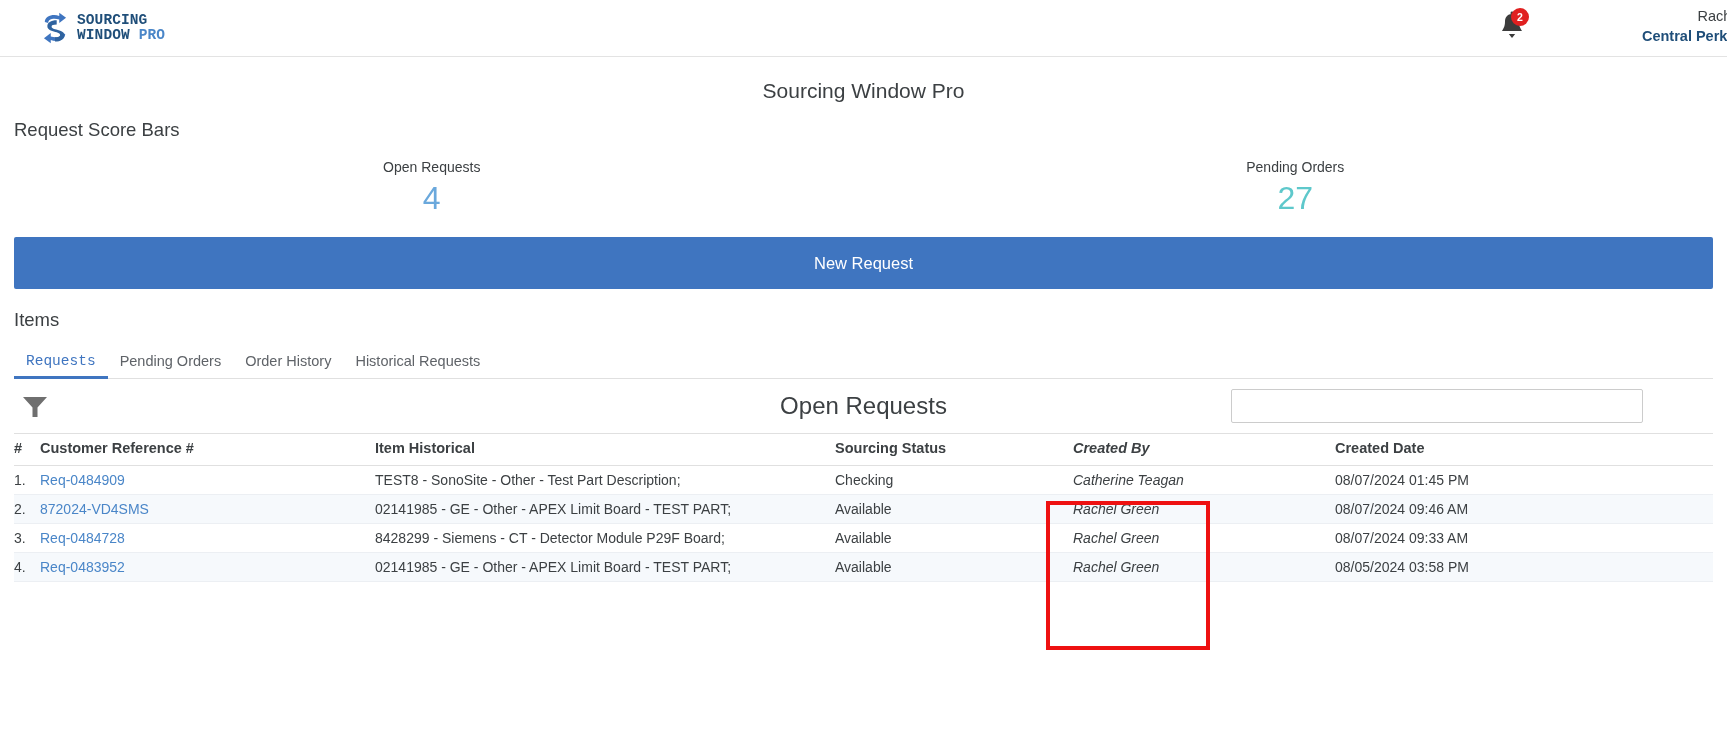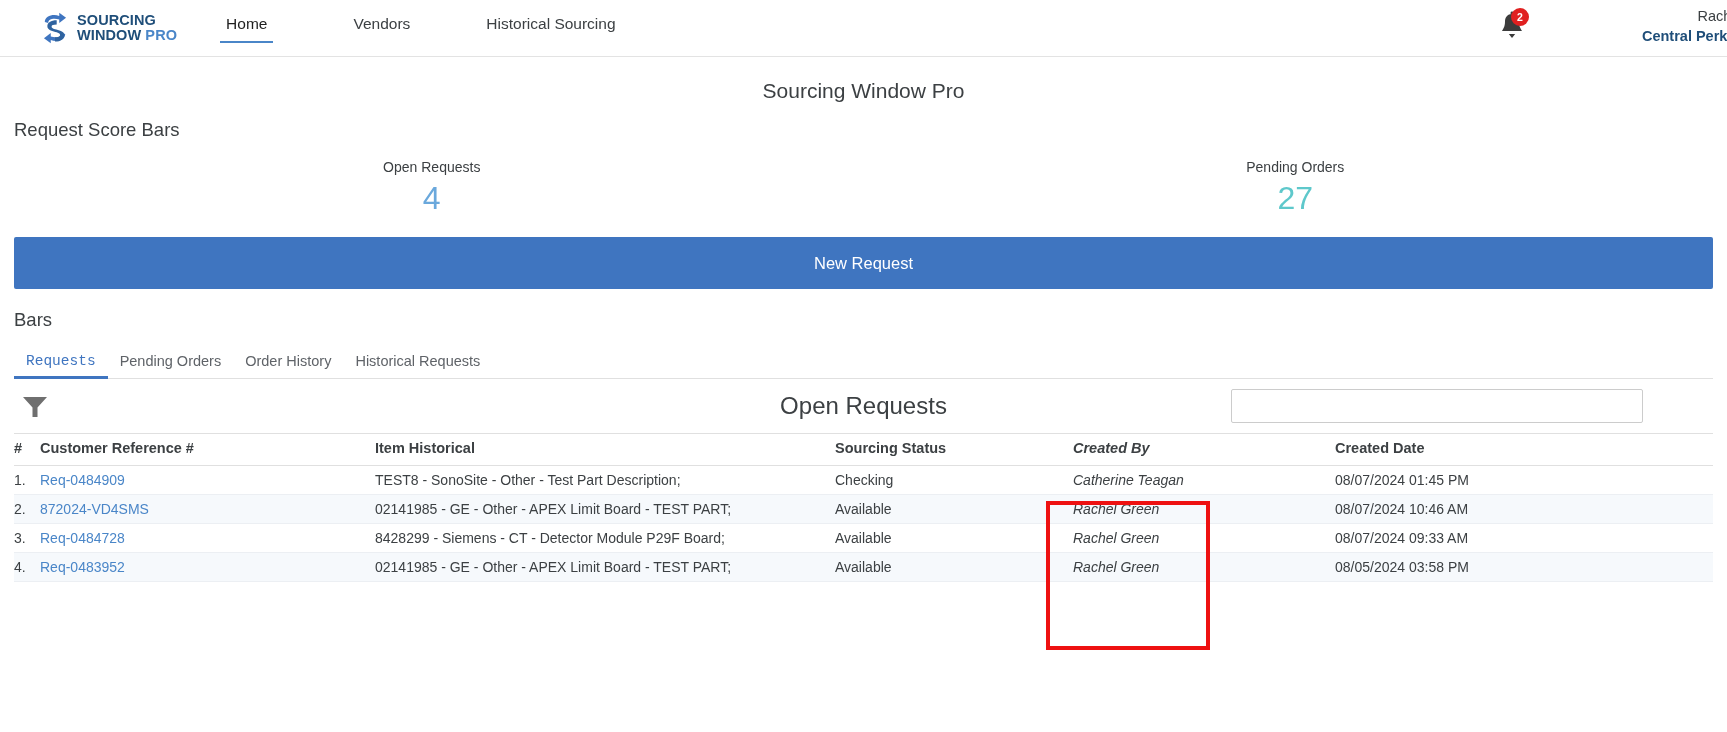--- a/index.html
+++ b/index.html
@@ -22,20 +22,21 @@
   }
   .brand {
     display: flex; align-items: center;
     margin-left: 38px; margin-top: 8px;
     height: 40px;
   }
   .brand-mark { width: 34px; height: 34px; margin-right: 5px; flex: 0 0 auto; }
   .brand-text {
     font-size: 14.5px; font-weight: bold; line-height: 15px;
     letter-spacing: .1px;
+    font-family: Liberation Mono, monospace;
   }
   .brand-text .l1 { color: #1f4e79; display:block; }
   .brand-text .l2 { color: #1f4e79; display:block; }
   .brand-text .l2 .pro { color: #4a86c8; }
 
   .navlinks { display: flex; align-items: flex-start; margin-left: 47px; margin-top: 12px; }
   .navlink {
     position: relative;
     font-size: 15.5px;
     color: #3c4043;
@@ -218,25 +219,20 @@
         <path d="M32 27 C32 34, 22 37, 15 34 L15 38 L7 32 L15 26 L15 30 C21 32, 28 31, 28 26 Z" fill="#3f75c0"></path>
         <path d="M22 11 C15 11, 11 14, 11 18 C11 23, 18 24, 22 25 C25 26, 26 27, 26 28.5 C26 30, 24 31, 20 31 L20 36 C27 36, 31 33, 31 28.5 C31 23.5, 24 22.5, 20 21.5 C17 20.8, 16 19.8, 16 18.3 C16 16.8, 18 16, 22 16 Z" fill="#2f639f"></path>
       </svg>
     </span>
     <span class="brand-text">
       <span class="l1">SOURCING</span>
       <span class="l2"><span>WINDOW </span><span class="pro">PRO</span></span>
     </span>
   </div>
 
-  <div class="navlinks">
-    <div class="navlink active spacer1">Home</div>
-    <div class="navlink spacer2">Vendors</div>
-    <div class="navlink">Historical Sourcing</div>
-  </div>
 
   <div class="nav-right">
     <div class="bell-wrap">
       <span class="bell-badge">2</span>
       <svg width="30" height="34" viewBox="0 0 30 34">
         <path d="M15 4 C10.5 4, 8 7.2, 8 11.5 C8 17, 6 19, 5 21 L25 21 C24 19, 22 17, 22 11.5 C22 7.2, 19.5 4, 15 4 Z" fill="#3c3c3c"></path>
         <rect x="13.6" y="1.5" width="2.8" height="3.4" rx="1.2" fill="#3c3c3c"></rect>
         <path d="M11.8 24 L18.2 24 L15 28 Z" fill="#3c3c3c"></path>
       </svg>
     </div>
@@ -257,21 +253,21 @@
     <div class="score-value blue">4</div>
   </div>
   <div class="scorecard">
     <div class="score-title">Pending Orders</div>
     <div class="score-value teal">27</div>
   </div>
 </div>
 
 <button class="new-request">New Request</button>
 
-<div class="items-label">Bars</div>
+<div class="items-label">Items</div>
 
 <div class="tabs">
   <div class="tab active">Requests</div>
   <div class="tab">Pending Orders</div>
   <div class="tab">Order History</div>
   <div class="tab">Historical Requests</div>
 </div>
 
 <div class="table-toolbar">
   <span class="filter-icon">
@@ -303,21 +299,21 @@
         <td class="col-stat">Checking</td>
         <td class="col-by">Catherine Teagan</td>
         <td class="col-date">08/07/2024 01:45 PM</td>
       </tr>
       <tr>
         <td class="col-num">2.</td>
         <td class="col-ref"><span class="ref-link">872024-VD4SMS</span></td>
         <td class="col-desc">02141985 - GE - Other - APEX Limit Board - TEST PART;</td>
         <td class="col-stat">Available</td>
         <td class="col-by">Rachel Green</td>
-        <td class="col-date">08/07/2024 10:46 AM</td>
+        <td class="col-date">08/07/2024 09:46 AM</td>
       </tr>
       <tr>
         <td class="col-num">3.</td>
         <td class="col-ref"><span class="ref-link">Req-0484728</span></td>
         <td class="col-desc">8428299 - Siemens - CT - Detector Module P29F Board;</td>
         <td class="col-stat">Available</td>
         <td class="col-by">Rachel Green</td>
         <td class="col-date">08/07/2024 09:33 AM</td>
       </tr>
       <tr>

